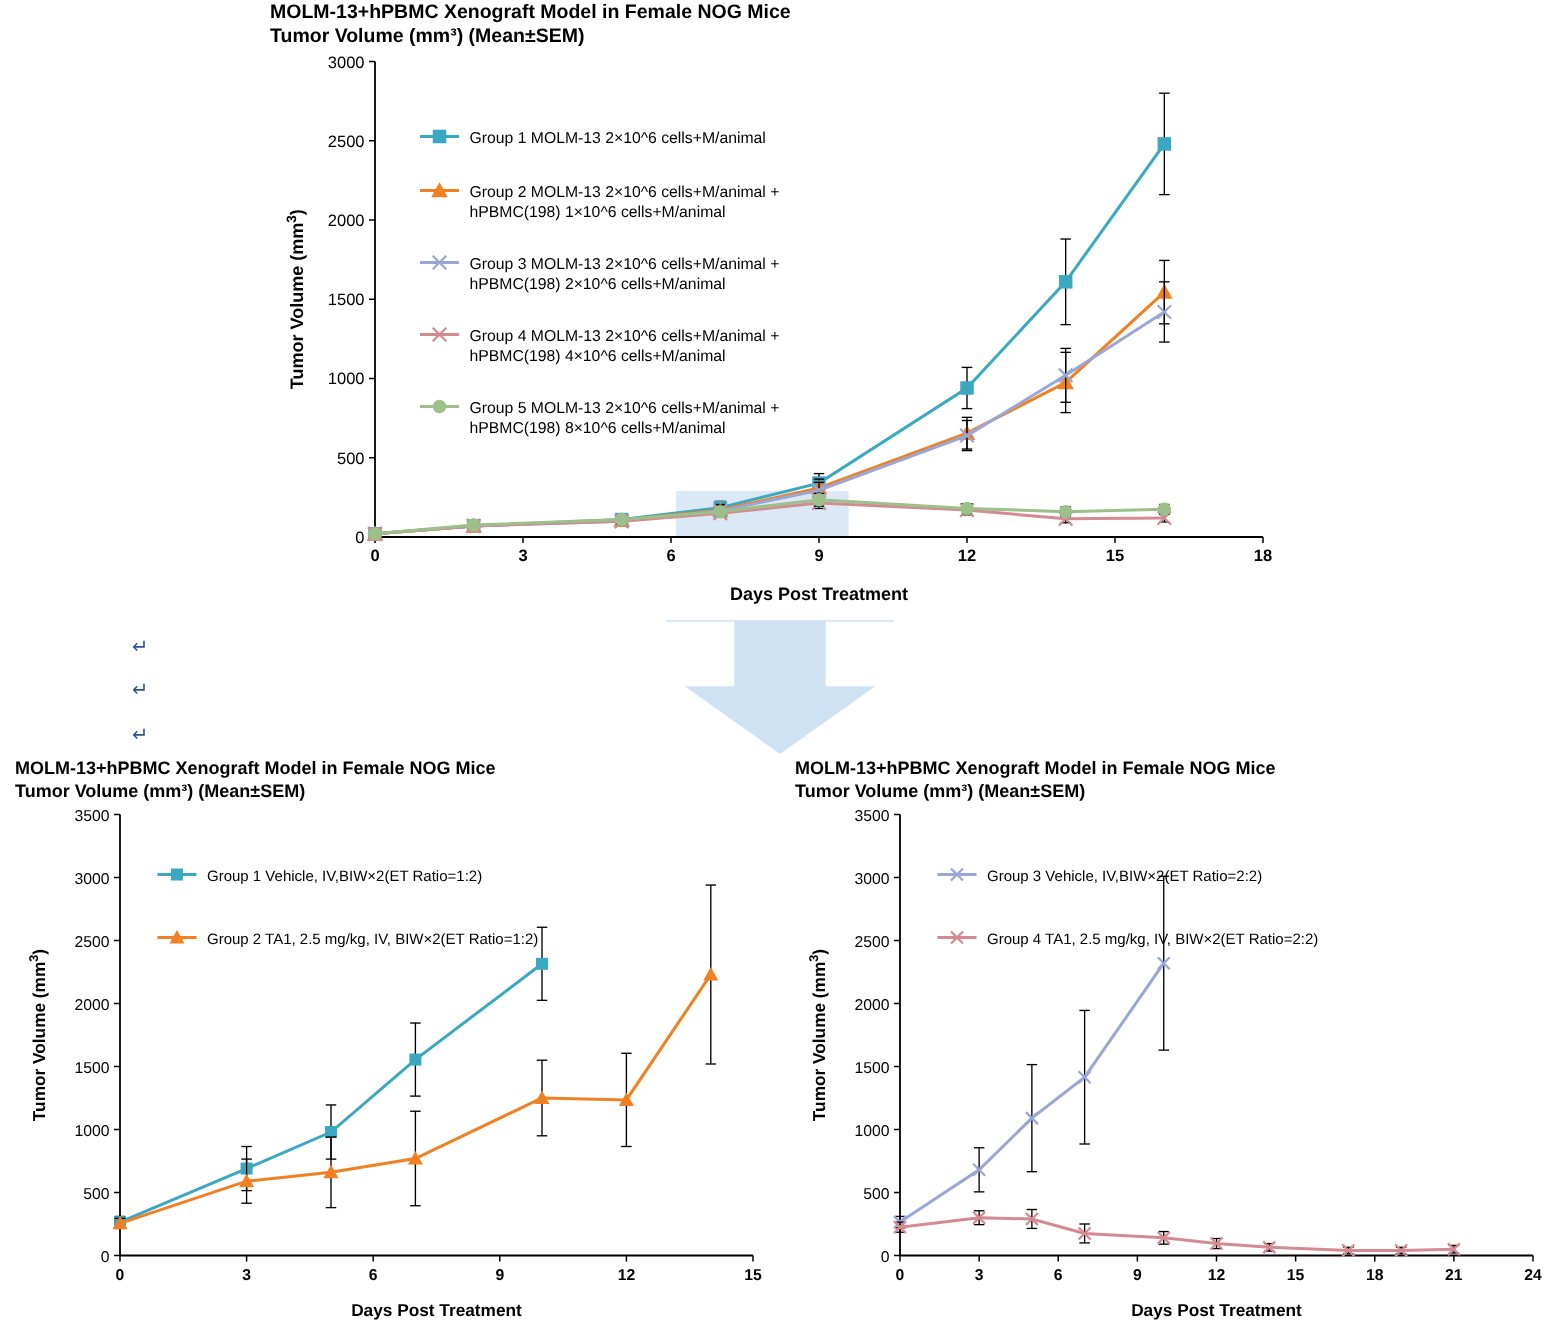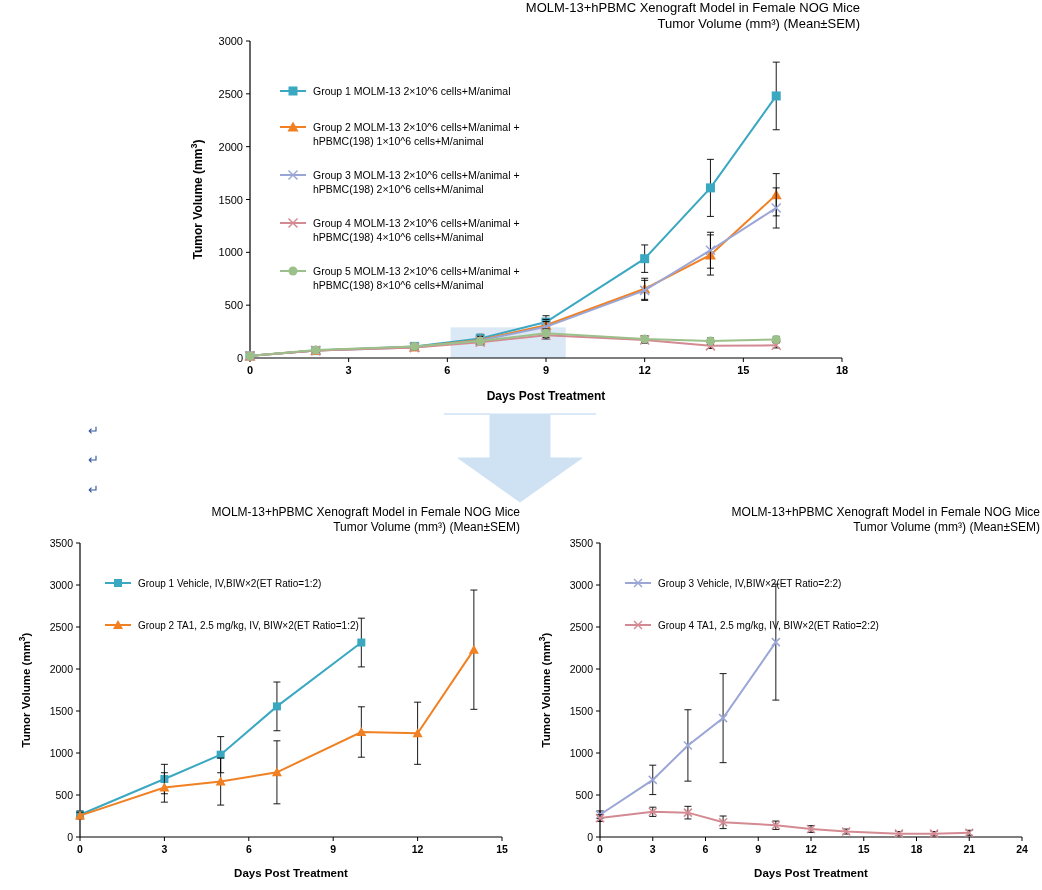--- a/index.html
+++ b/index.html
@@ -3,21 +3,21 @@
 <meta charset="utf-8">
 <style>
   html,body{margin:0;padding:0;}
   body{
     width:1042px;height:890px;position:relative;background:#ffffff;
     font-family:"Liberation Sans", sans-serif;color:#000;
     overflow:hidden;
   }
   .chart-wrap{position:absolute;}
   .chart-title{
-    text-align:right;font-weight:normal;line-height:1.25;
+    text-align:left;font-weight:bold;line-height:1.25;
   }
   .plotbox{position:absolute;}
   svg{display:block;overflow:visible;}
   .pilcrow{position:absolute;color:#2f5496;font-family:"Liberation Serif",serif;font-size:13px;}
 </style>
 </head>
 <body>
 
 <svg class="plotbox" style="left:430px;top:410px;" width="180" height="95" viewBox="0 0 180 95">
   <polygon points="14,4 166,4 166,4 166,4 120,4 120,48 152,48 90,92 28,48 60,48 60,4" fill="#cfe2f3" stroke="#cfe2f3"></polygon>

